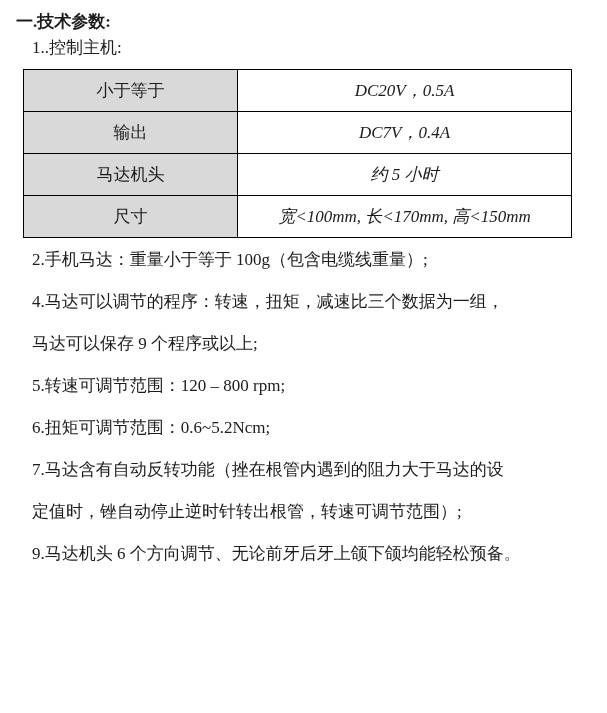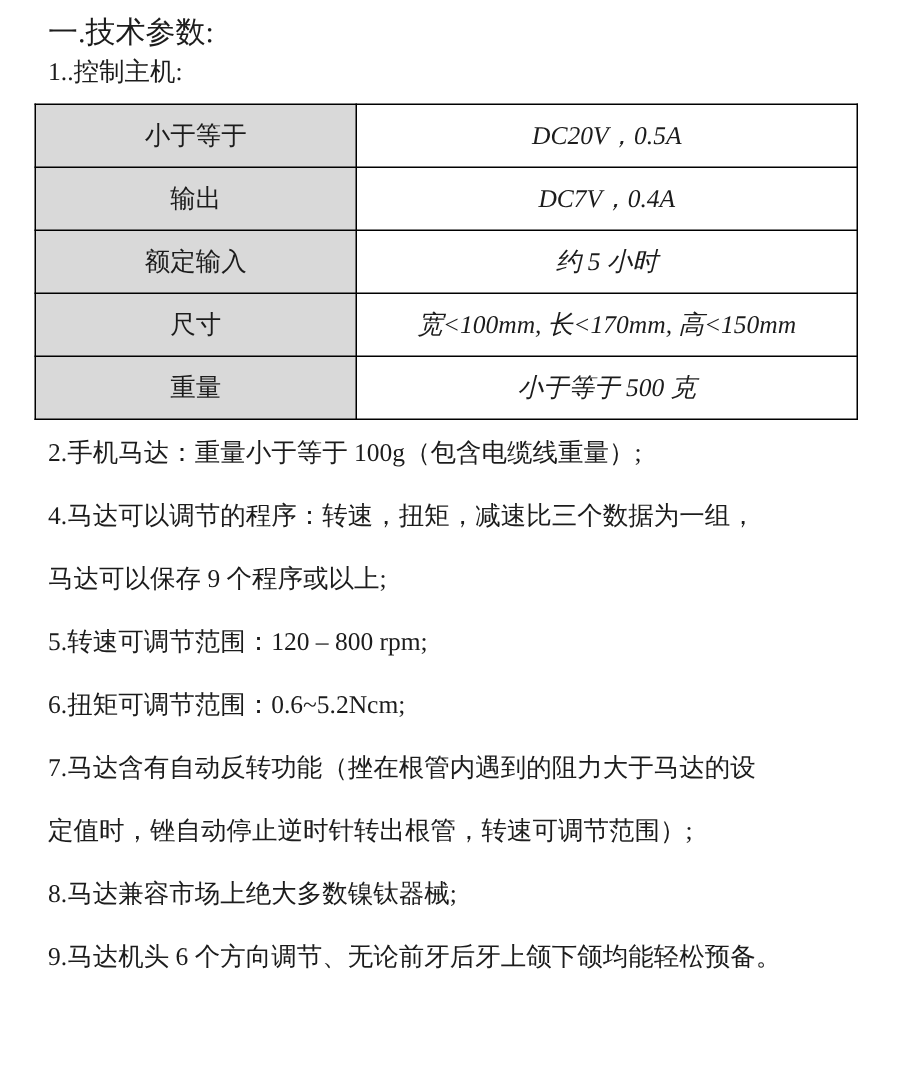--- a/index.html
+++ b/index.html
@@ -15,24 +15,24 @@
     color: #1c1c1c;
   }
   .doc {
     position: relative;
     width: 607px;
     height: 713px;
     padding: 0;
     box-sizing: border-box;
   }
   .section-title {
-    margin: 10px 20px 0 32px;
-    font-size: 20px;
+    margin: 10px 20px 0 16px;
+    font-size: 17px;
     line-height: 24px;
-    font-weight: normal;
+    font-weight: bold;
     white-space: nowrap;
   }
   .subsection-title {
     margin: 2px 20px 9px 32px;
     font-size: 17px;
     line-height: 24px;
     font-weight: normal;
     white-space: nowrap;
   }
   table.spec {
@@ -85,39 +85,34 @@
     <tbody>
       <tr>
         <td class="lbl">小于等于</td>
         <td class="val">DC20V，0.5A</td>
       </tr>
       <tr>
         <td class="lbl">输出</td>
         <td class="val">DC7V，0.4A</td>
       </tr>
       <tr>
-        <td class="lbl">额定输入</td>
+        <td class="lbl">马达机头</td>
         <td class="val">约 5 小时</td>
       </tr>
       <tr>
         <td class="lbl">尺寸</td>
         <td class="val">宽&lt;100mm, 长&lt;170mm, 高&lt;150mm</td>
-      </tr>
-      <tr>
-        <td class="lbl">重量</td>
-        <td class="val">小于等于 500 克</td>
       </tr>
     </tbody>
   </table>
 
   <div class="body-lines">
     <div class="line">2.手机马达：重量小于等于 100g（包含电缆线重量）;</div>
     <div class="line">4.马达可以调节的程序：转速，扭矩，减速比三个数据为一组，</div>
     <div class="line">马达可以保存 9 个程序或以上;</div>
     <div class="line">5.转速可调节范围：120 – 800 rpm;</div>
     <div class="line">6.扭矩可调节范围：0.6~5.2Ncm;</div>
     <div class="line">7.马达含有自动反转功能（挫在根管内遇到的阻力大于马达的设</div>
     <div class="line">定值时，锉自动停止逆时针转出根管，转速可调节范围）;</div>
-    <div class="line">8.马达兼容市场上绝大多数镍钛器械;</div>
     <div class="line">9.马达机头 6 个方向调节、无论前牙后牙上颌下颌均能轻松预备。</div>
   </div>
 
 </div>
 
 </body></html>

